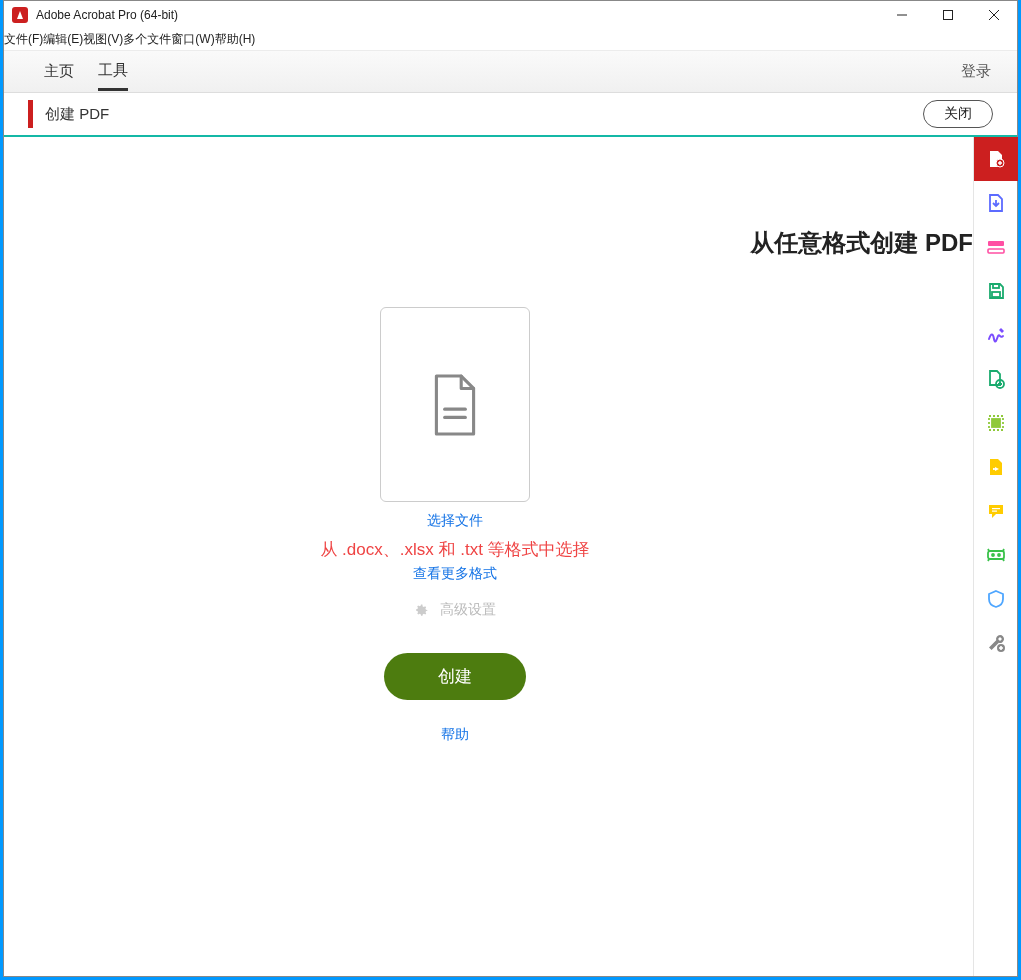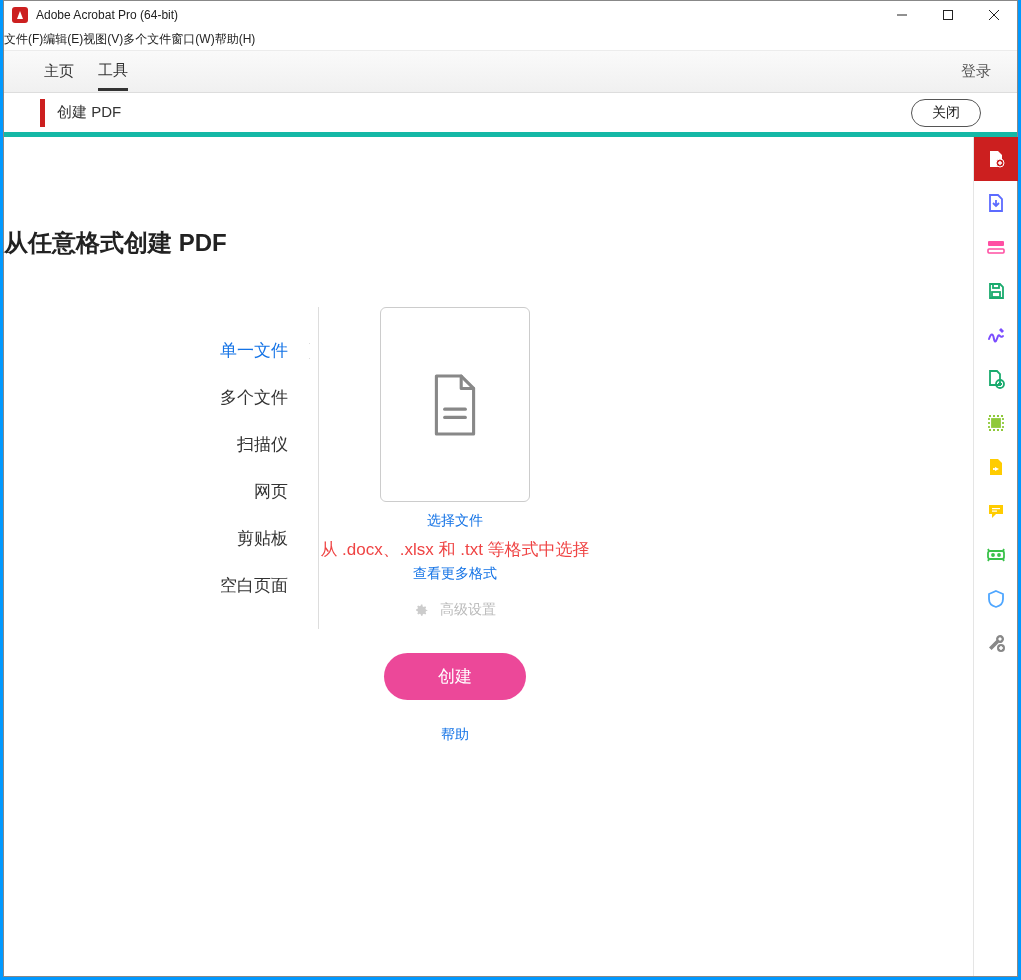--- a/index.html
+++ b/index.html
@@ -11,38 +11,38 @@
   .titlebar .title { margin-left: 8px; font-size: 12px; color: #222; }
   .winbtns { margin-left: auto; display: flex; }
   .winbtn { width: 46px; height: 28px; display: flex; align-items: center; justify-content: center; color: #222; }
   .winbtn svg { width: 10px; height: 10px; stroke: #222; stroke-width: 1; fill: none; }
   .menubar { height: 22px; display: flex; align-items: center; gap: 0; font-size: 12px; color: #222; border-bottom: 1px solid #ececec; }
   .tabbar { height: 42px; display: flex; align-items: center; padding-left: 40px; gap: 24px; background: linear-gradient(#fafafa,#f0f0f0); border-bottom: 1px solid #ddd; font-size: 15px; color: #333; }
   .tabbar .tab { padding: 8px 0; }
   .tabbar .tab.active { border-bottom: 3px solid #333; }
   .tabbar .right { margin-left: auto; display: flex; align-items: center; gap: 22px; padding-right: 26px; color: #888; justify-content: center; }
   .tabbar .right .signin { color: #555; font-size: 15px; }
-  .toolhdr { height: 44px; display: flex; align-items: center; padding: 0 36px; border-bottom: 5px solid #14b8a6; }
+  .toolhdr { height: 44px; display: flex; align-items: center; padding: 0 24px; border-bottom: 2px solid #14b8a6; }
   .toolhdr .bar { width: 5px; height: 28px; background: #cc1f1f; margin-right: 12px; }
   .toolhdr .name { font-size: 15px; color: #333; }
   .toolhdr .close { margin-left: auto; border: 1.5px solid #555; border-radius: 18px; padding: 4px 20px; font-size: 14px; color: #222; }
   .body { flex: 1; display: flex; min-height: 0; }
   .main { flex: 1; position: relative; padding-top: 90px; }
-  .headline { text-align: left; font-size: 24px; font-weight: 600; color: #222; }
+  .headline { text-align: right; font-size: 24px; font-weight: 600; color: #222; }
   .options { position: absolute; left: 0; top: 170px; width: 315px; border-right: 1px solid #ddd; padding: 20px 0; }
   .opt { text-align: right; padding: 12px 30px 12px 0; font-size: 17px; color: #333; position: relative; }
   .opt.active { color: #1473e6; }
   .opt .caret { position: absolute; right: -1px; top: 50%; transform: translateY(-50%); width: 10px; height: 16px; }
   .centerarea { position: absolute; left: 315px; right: 2px; top: 170px; display: flex; flex-direction: column; align-items: center; padding-top: 0; }
   .dz { width: 150px; height: 195px; border: 1px solid #ccc; border-radius: 6px; display:flex; align-items:center; justify-content:center; margin-left:-380px; }
   .center-stack { margin-left:-380px; text-align:center; }
   .lnk { color: #1473e6; font-size: 14px; margin-top: 10px; display:block; }
   .hint { color: #ef4444; font-size: 17px; margin-top: 8px; text-align: center; }
   .adv { color: #bbb; font-size: 14px; margin-top: 18px; display:flex; align-items:center; justify-content:center; gap:12px;}
-  .createbtn { margin-top: 34px; background: #ec4899; color: #fff; border: none; border-radius: 26px; padding: 12px 54px; font-size: 17px; }
+  .createbtn { margin-top: 34px; background: #4d7c0f; color: #fff; border: none; border-radius: 26px; padding: 12px 54px; font-size: 17px; }
   .sidepanel { width: 44px; background: #fff; border-left: 1px solid #e5e5e5; display:flex; flex-direction:column; align-items:center; padding-top:0; }
   .sp-item { width: 44px; height: 44px; display:flex; align-items:center; justify-content:center; }
   .sp-item.first { background:#cc1f1f; }
   .sp-item svg { width: 20px; height: 20px; }
 </style>
 </head>
 <body>
 
 <div class="window">
 
@@ -101,34 +101,20 @@
   <div class="toolhdr">
     <div class="bar"></div>
     <div class="name">创建 PDF</div>
     <div class="close">关闭</div>
   </div>
 
   <div class="body">
     <div class="main">
       <div class="headline">从任意格式创建 PDF</div>
 
-      <div class="options">
-        <div class="opt active">
-          <span>单一文件</span>
-          <svg class="caret" viewBox="0 0 10 16">
-              <path d="M0 0 L8 8 L0 16" fill="none" stroke="#ddd" stroke-width="1"></path>
-              <path d="M1 0 L9 8 L1 16" fill="#fff"></path>
-            </svg>
-        </div>
-        <div class="opt">多个文件</div>
-        <div class="opt">扫描仪</div>
-        <div class="opt">网页</div>
-        <div class="opt">剪贴板</div>
-        <div class="opt">空白页面</div>
-      </div>
 
       <div class="centerarea">
         <div class="dz">
           <svg viewBox="0 0 48 60" width="50" height="62" fill="none" stroke="#888" stroke-width="3" stroke-linejoin="round" stroke-linecap="round">
             <path d="M6 2 H30 L42 14 V58 H6 Z"></path>
               <path d="M30 2 V14 H42"></path>
             <line x1="14" y1="34" x2="34" y2="34"></line>
               <line x1="14" y1="42" x2="34" y2="42"></line>
           </svg>
         </div>

